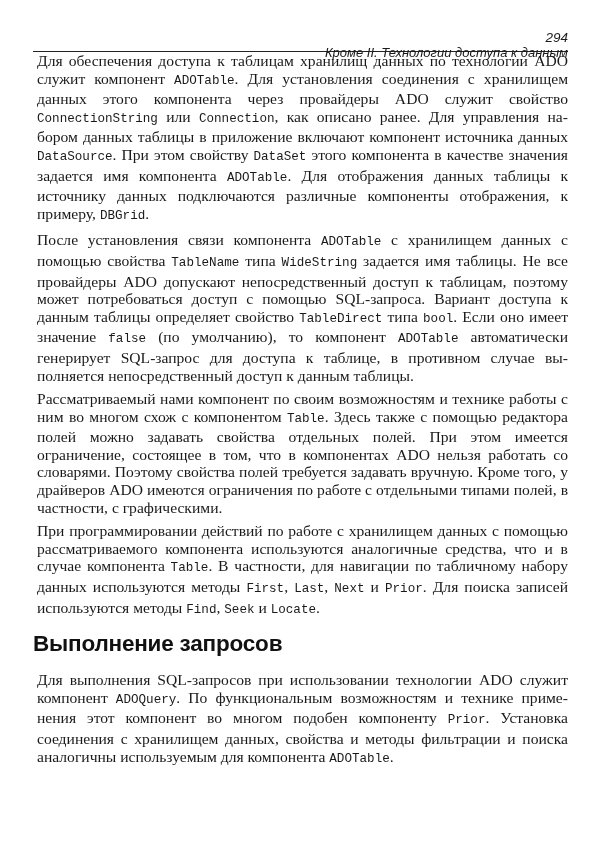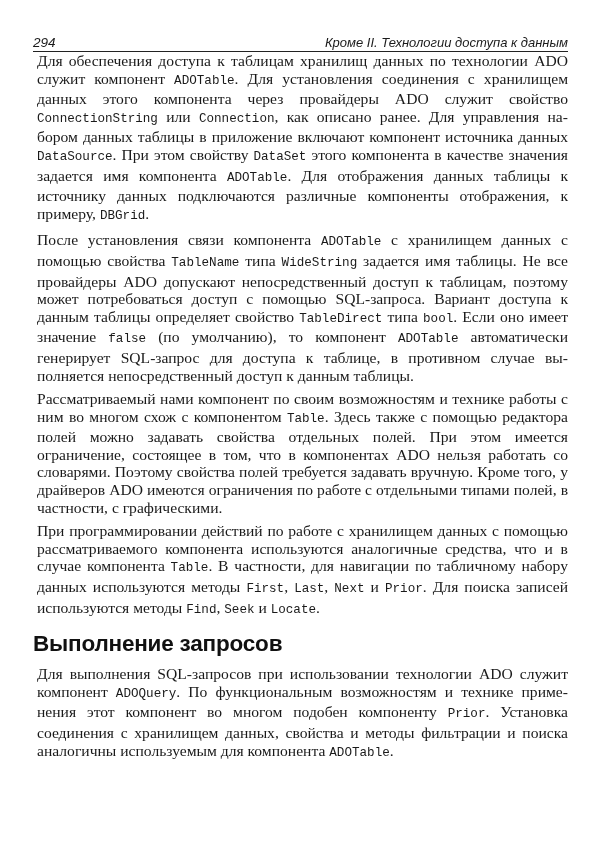--- a/index.html
+++ b/index.html
@@ -23,35 +23,36 @@
     .running-header {
       display: flex;
       justify-content: space-between;
       align-items: flex-end;
       font-family: "Liberation Sans", sans-serif;
       font-style: italic;
       font-size: 13px;
       height: 20px;
       padding-bottom: 1px;
       border-bottom: 1.5px solid #222;
+      flex-direction: column;
     }
     .running-header .page-num {
       font-size: 13.5px;
     }
     h2 {
       font-family: "Liberation Sans", sans-serif;
       font-weight: bold;
       font-size: 22.5px;
       margin: 10px 0 6px 0;
       letter-spacing: -0.2px;
       color: #111;
     }
     h2.second {
       margin-top: 12px;
-      margin-bottom: 8px;
+      margin-bottom: 14px;
     }
     p {
       font-family: "Liberation Serif", serif;
       font-size: 15.6px;
       line-height: 17.6px;
       margin: 0 0 6px 4px;
       text-align: justify;
       hyphens: manual;
     }
     code {

